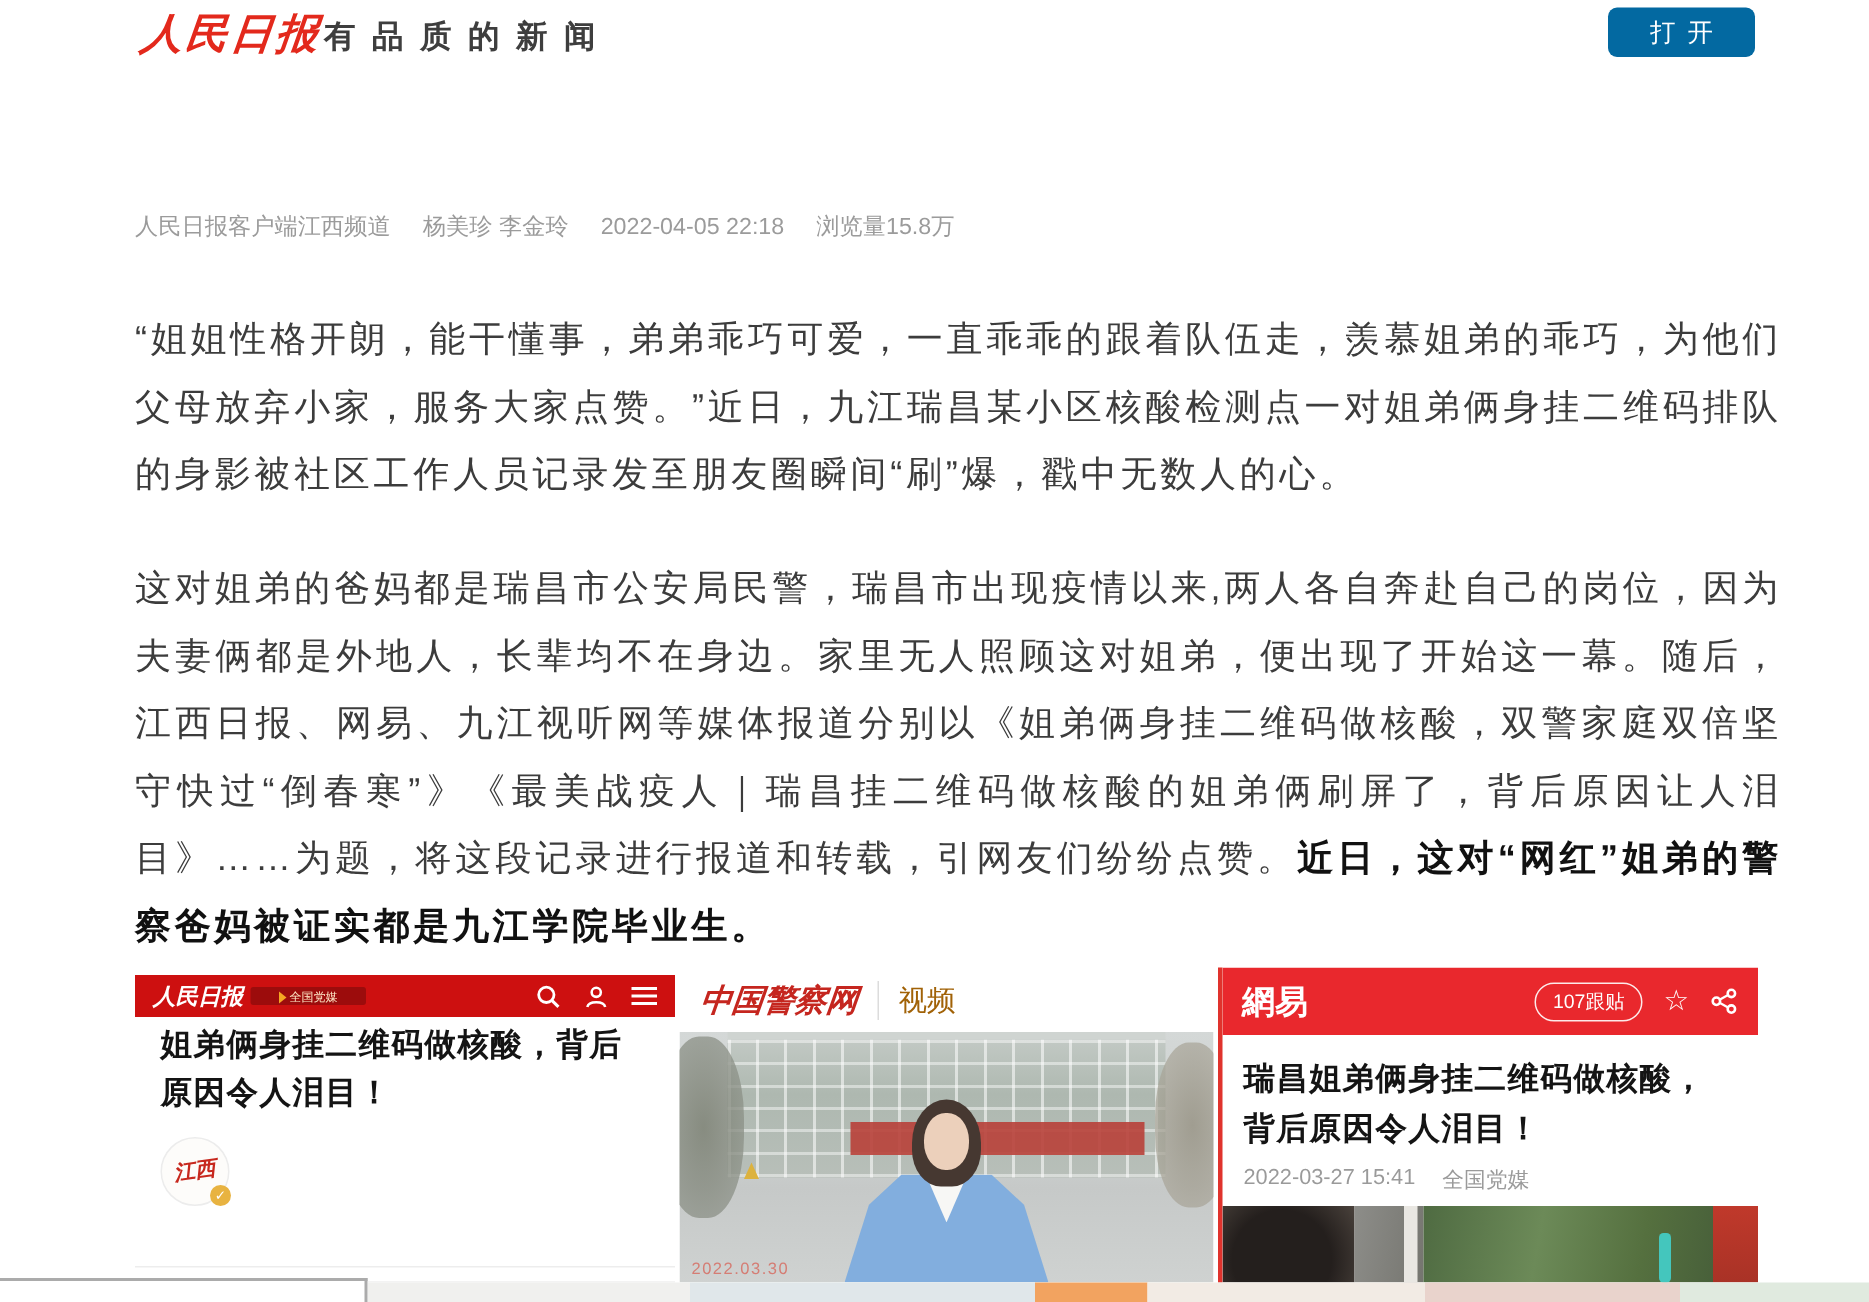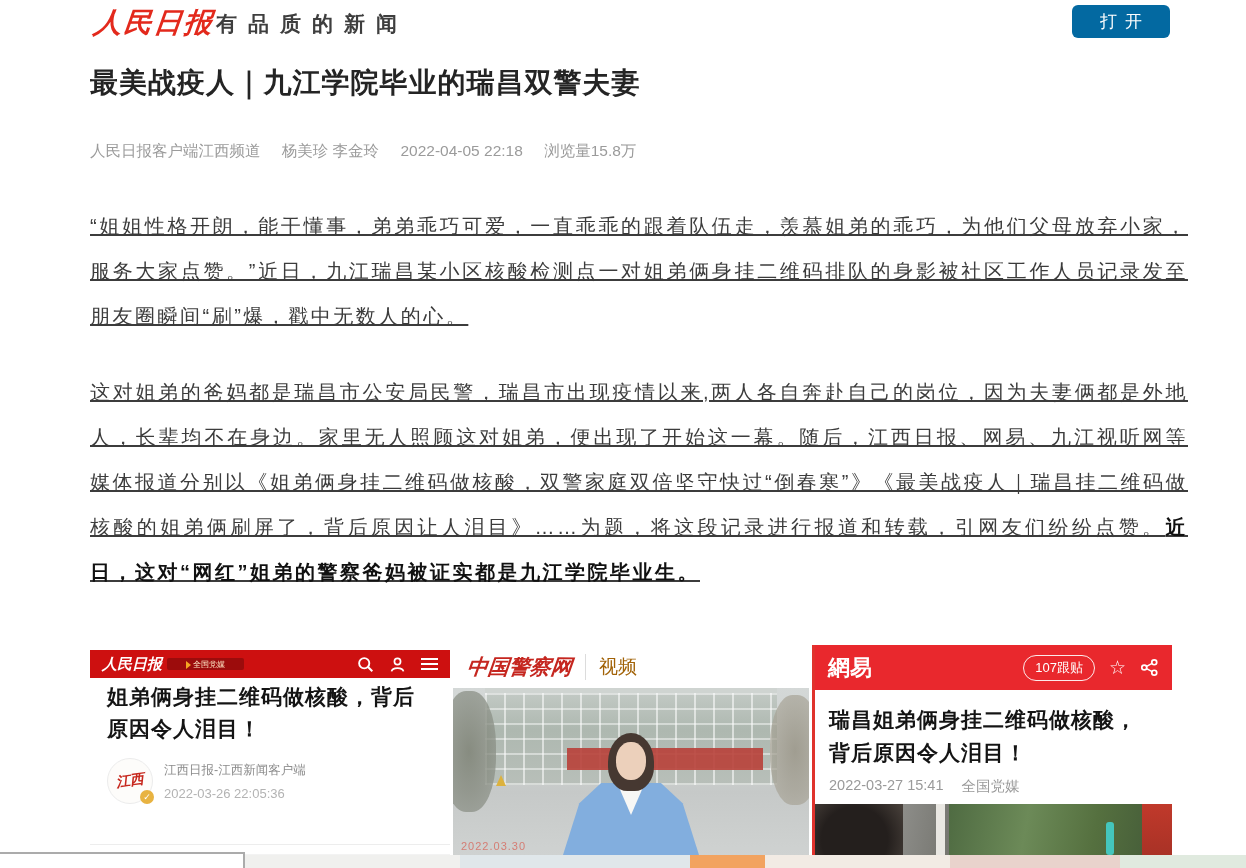--- a/index.html
+++ b/index.html
@@ -18,22 +18,22 @@
     letter-spacing:8px; text-indent:8px; text-align:center; line-height:33px; cursor:pointer; }
 
   
   .title { position:absolute; left:90px; top:64px; width:1100px; font-size:28px;
     font-weight:bold; color:#242424; letter-spacing:1px; }
   .byline { position:absolute; left:90px; top:141px; font-size:15.5px; color:#9b9b9b; }
   .byline span { margin-right:17px; }
 
   
   .article-body { position:absolute; left:90px; top:204px; width:1098px; }
-  .article-body p { font-size:20px; line-height:45px; color:#3c3c3c;
-    letter-spacing:2.5px; text-align:justify; margin-bottom:31px;text-decoration:underline; }
+  .article-body p { font-size:24px; line-height:45px; color:#3c3c3c;
+    letter-spacing:2.5px; text-align:justify; margin-bottom:31px; }
   .article-body p .tail-bold { font-weight:bold; color:#111; }
 
   
   .img-row { position:absolute; left:90px; top:645px; width:1082px; height:210px;
     display:flex; gap:3px; }
   .card { position:relative; background:#fff; overflow:hidden; height:210px; cursor:pointer; }
   .card1 { width:361px; border-bottom:1px solid #f3f3f3; }
   .card2 { width:357px; }
   .card3 { width:361px; border-left:3px solid #e0332d; }
 
@@ -140,21 +140,20 @@
 </style>
 </head>
 <body>
 
 <div class="stage">
 
   <div class="brand-logo">人民日报</div>
   <div class="tagline">有品质的新闻</div>
   <button class="open-btn">打开</button>
 
-  <h1 class="title">最美战疫人｜九江学院毕业的瑞昌双警夫妻</h1>
   <div class="byline">
     <span>人民日报客户端江西频道</span>
     <span>杨美珍 李金玲</span>
     <span>2022-04-05 22:18</span>
     <span>浏览量15.8万</span>
   </div>
 
   <div class="article-body">
     <p>“姐姐性格开朗，能干懂事，弟弟乖巧可爱，一直乖乖的跟着队伍走，羡慕姐弟的乖巧，为他们父母放弃小家，服务大家点赞。”近日，九江瑞昌某小区核酸检测点一对姐弟俩身挂二维码排队的身影被社区工作人员记录发至朋友圈瞬间“刷”爆，戳中无数人的心。</p>
     <p><span>这对姐弟的爸妈都是瑞昌市公安局民警，瑞昌市出现疫情以来,两人各自奔赴自己的岗位，因为夫妻俩都是外地人，长辈均不在身边。家里无人照顾这对姐弟，便出现了开始这一幕。随后，江西日报、网易、九江视听网等媒体报道分别以《姐弟俩身挂二维码做核酸，双警家庭双倍坚守快过“倒春寒”》《最美战疫人｜瑞昌挂二维码做核酸的姐弟俩刷屏了，背后原因让人泪目》……为题，将这段记录进行报道和转载，引网友们纷纷点赞。</span><span class="tail-bold">近日，这对“网红”姐弟的警察爸妈被证实都是九江学院毕业生。</span></p>
@@ -177,24 +176,20 @@
             </svg>
           <span class="menu-icon"></span>
         </span>
       </div>
       <div class="pd-headline">姐弟俩身挂二维码做核酸，背后原因令人泪目！</div>
       <div class="pd-source-row">
         <span class="pd-avatar">
           <span class="av-txt">江西</span>
           <span class="check">✓</span>
         </span>
-        <span>
-          <div class="pd-source-name">江西日报-江西新闻客户端</div>
-          <div class="pd-source-time">2022-03-26 22:05:36</div>
-        </span>
       </div>
       <div class="pd-divider"></div>
     </div>
 
     <div class="card card2">
       <div class="cp-header">
         <span class="cp-logo">中国警察网</span>
         <span class="cp-sep"></span>
         <span class="cp-tab">视频</span>
       </div>

